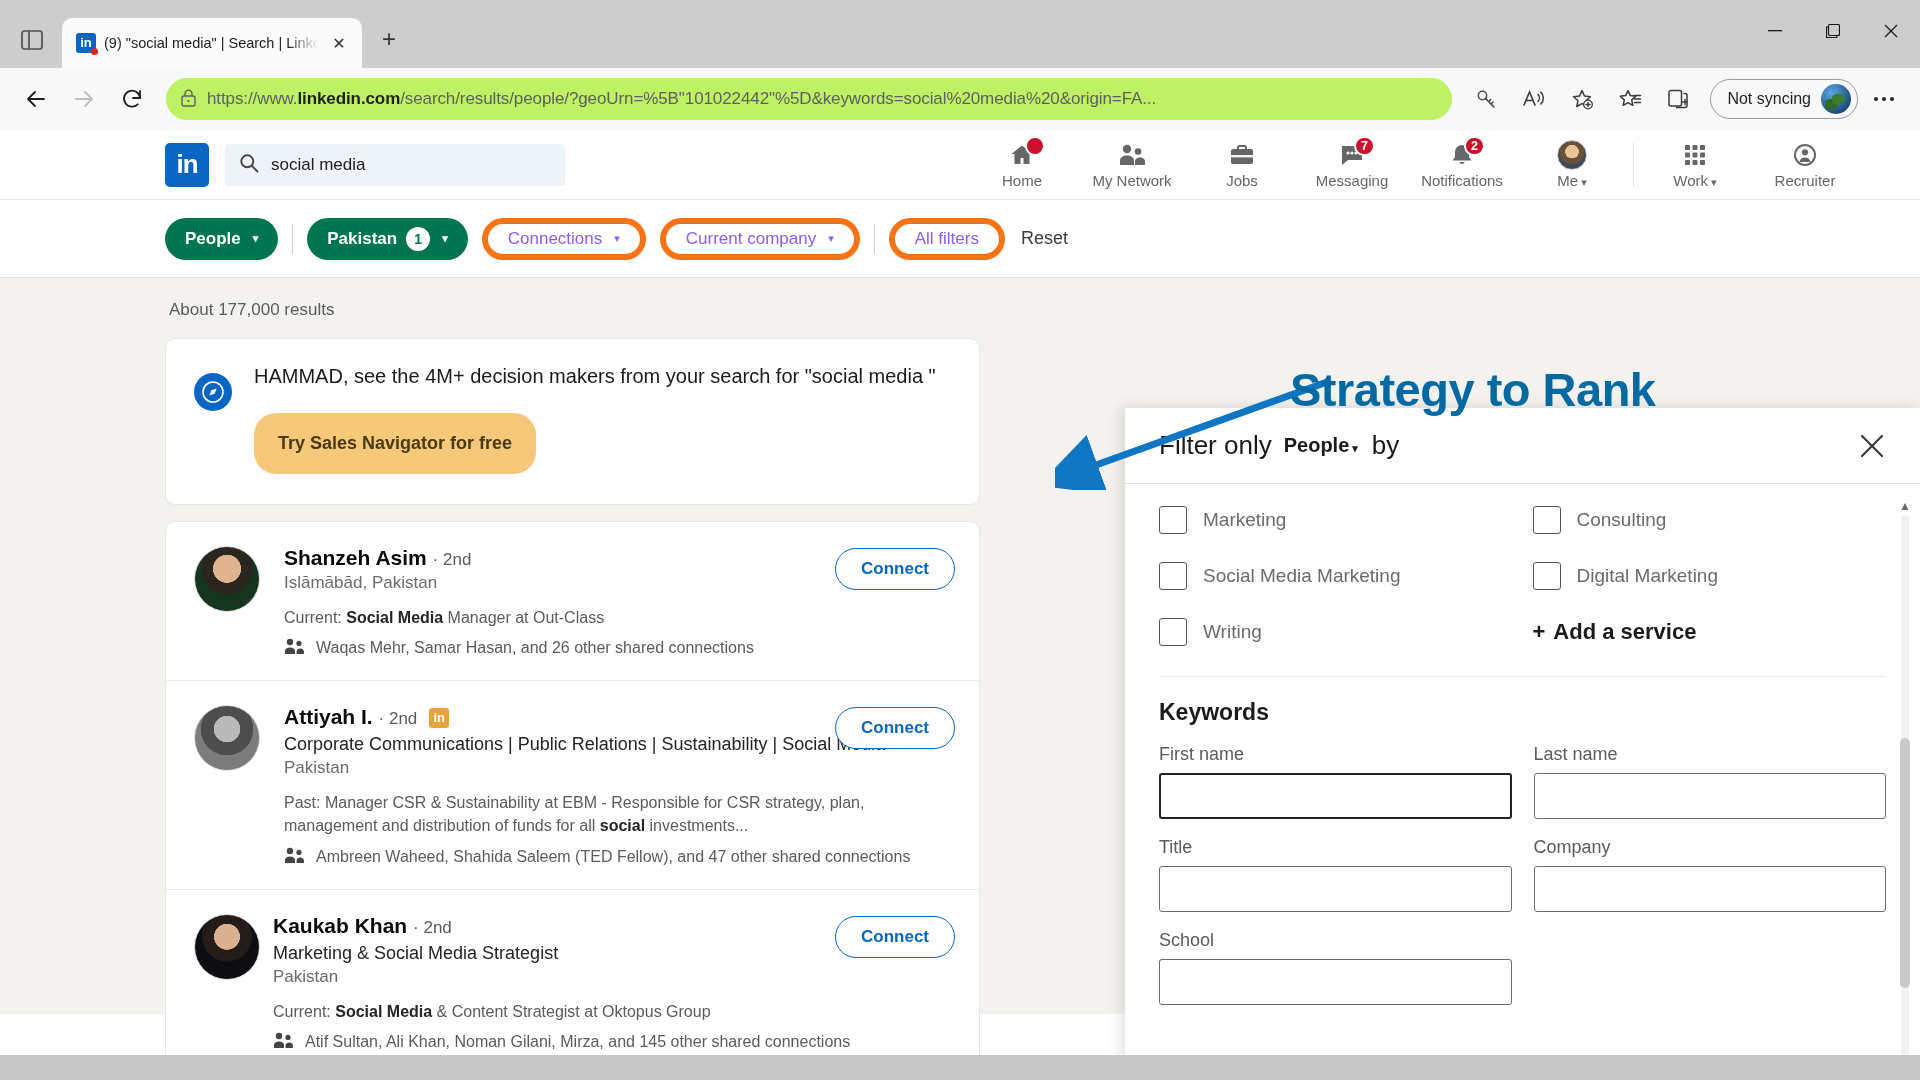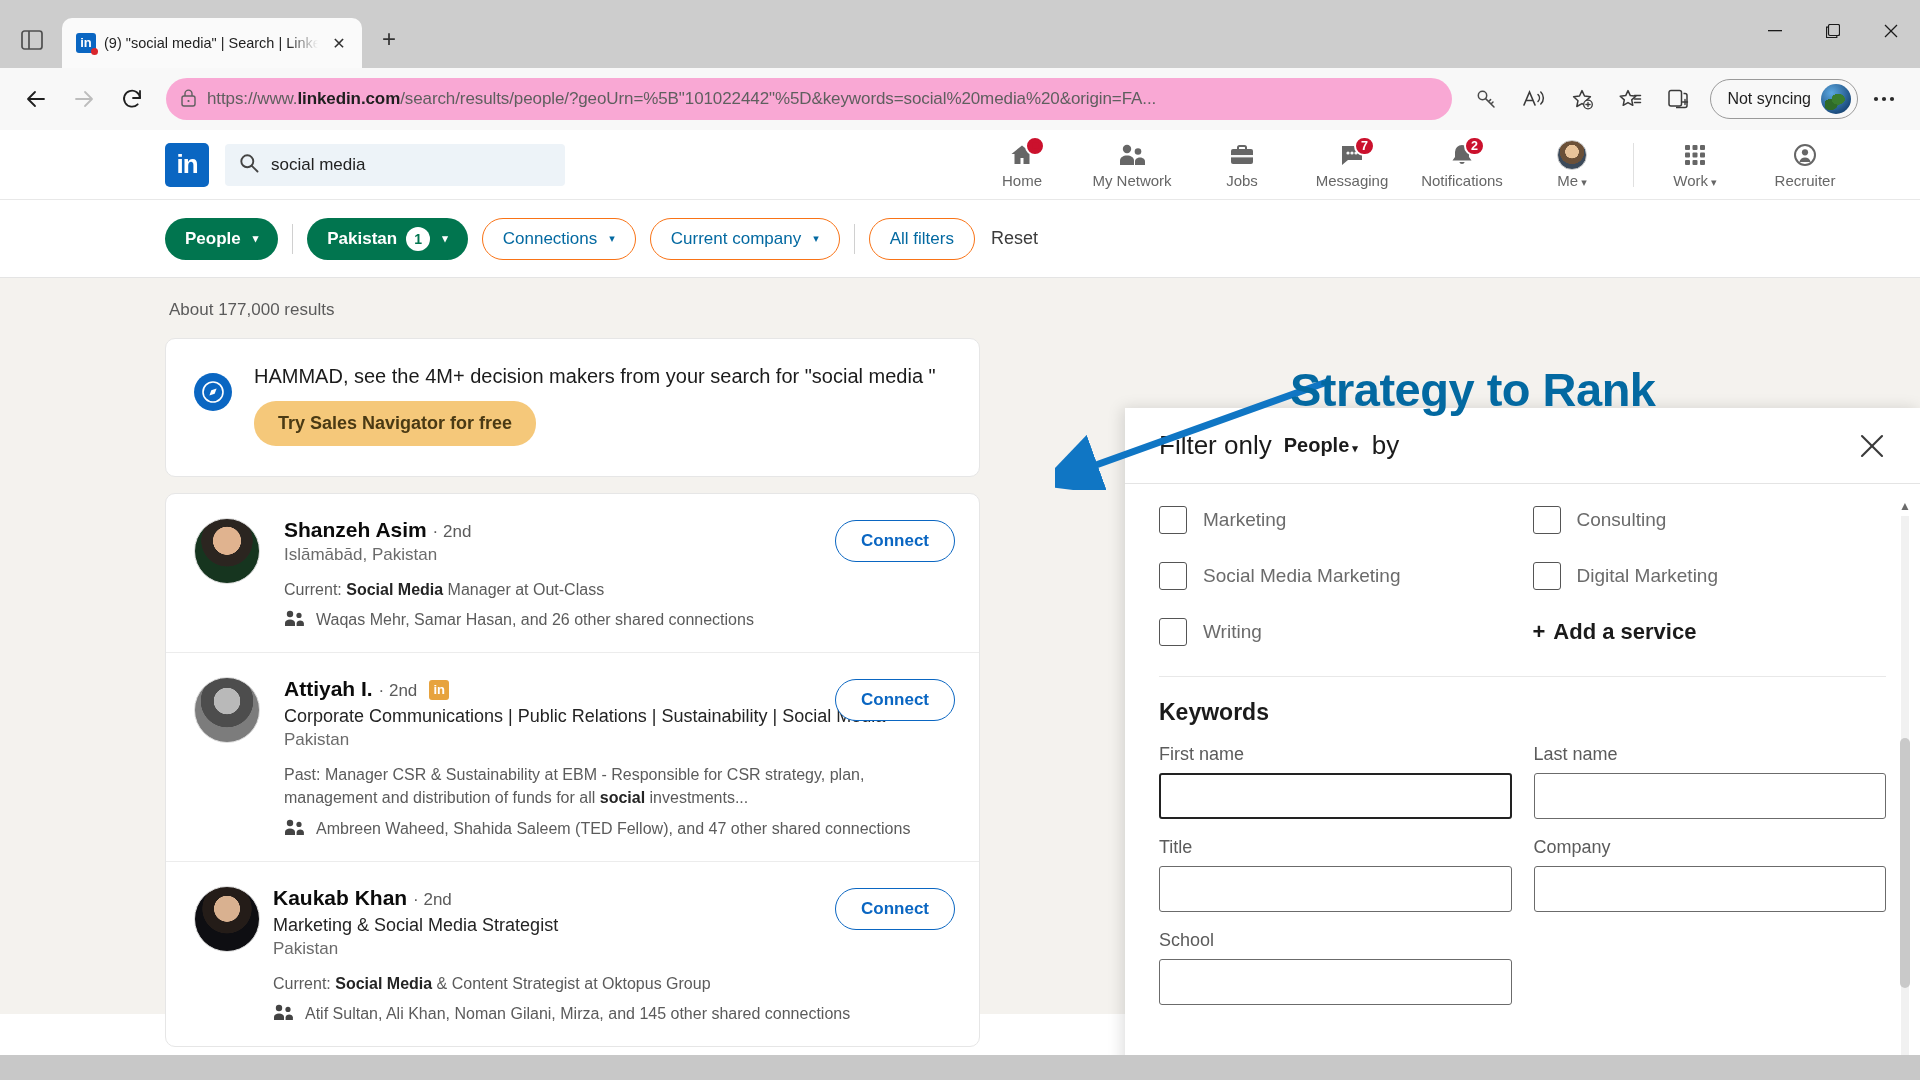--- a/index.html
+++ b/index.html
@@ -58,21 +58,21 @@
   .toolbar {
     height: 62px; background:#f8f8f8; display:flex; align-items:center;
     padding: 0 14px; gap: 4px;
   }
   .tbtn{
     width:44px;height:44px;border-radius:6px; display:flex;align-items:center;justify-content:center;
     cursor:pointer; color:#333; flex:0 0 auto;
   }
   .tbtn.disabled{ color:#bbb; }
   .omnibox{
-    flex:1 1 auto; height:42px; background:#f9a8d4; border-radius:21px;
+    flex:1 1 auto; height:42px; background:#bef264; border-radius:21px;
     display:flex; align-items:center; padding: 0 14px; gap:10px; margin:0 8px;
     min-width:0; cursor:text;
   }
   .omnibox .url {
     font-size:17px; color:#5f5f5f; white-space:nowrap; overflow:hidden;
     flex:1 1 auto; letter-spacing:-.1px;
   }
   .omnibox .url b{ color:#1f1f1f; font-weight:600; }
   .sync-pill{
     height:40px; border:1px solid #9a9a9a; border-radius:20px; display:flex;
@@ -139,44 +139,44 @@
   
   .li-filterbar{
     height: 78px; background:#fff; border-bottom:1px solid #e4e4e4;
     display:flex; align-items:center; gap:14px; padding-left: 165px; position:relative; z-index:3;
   }
   .pill{
     height:42px; border-radius:21px; display:flex; align-items:center; gap:9px;
     padding:0 20px; font-size:17px; cursor:pointer; white-space:nowrap;
   }
   .pill.green{ background:#01754f; color:#fff; font-weight:600; }
-  .pill.outline{ border:1px solid #f97316; color:#0369a1; background:#fff;}
+  .pill.outline{ border:6px solid #f97316; color:#8b5cf6; background:#fff;}
   .pill .cnt{
     background:#fff; color:#01754f; border-radius:50%; width:24px;height:24px;
     display:flex;align-items:center;justify-content:center; font-size:14px; font-weight:700;
   }
   .vdiv{ width:1px; height:30px; background:#d0d0d0; }
   .plainlink{ font-size:18px; color:#3c3c3c; cursor:pointer; margin-left:2px;}
 
   
   .li-body{ background:#f4f2ee; height: 736px; position:relative; }
   .results-col{ width: 1145px; padding: 0 165px; }
   .res-count{ font-size:17px; color:#5b5b5b; padding: 22px 0 18px 4px; }
   .card{ background:#fff; border-radius:10px; border:1px solid #e6e6e6; }
 
   .promo{ padding: 26px 28px 30px 28px; display:flex; gap:22px; align-items:flex-start;}
   .promo-ico{
     width:38px;height:38px;border-radius:50%;background:#0a66c2; flex:0 0 auto;
     display:flex;align-items:center;justify-content:center; margin-top:8px;
   }
   .promo-txt{ font-size:20px; color:#1b1b1b; }
   .promo-btn{
-    margin-top:13px; display:inline-flex; align-items:center;
+    margin-top:25px; display:inline-flex; align-items:center;
     background:#f5c87a; color:#4a3a14; font-weight:700; font-size:18px;
-    border-radius:22px; padding:12px 24px; cursor:pointer; border:none;
+    border-radius:22px; padding:20px 24px; cursor:pointer; border:none;
     font-family:"Liberation Sans",sans-serif;
   }
 
   .res-list{ margin-top: 16px; }
   .res-item{
     display:flex; gap:24px; padding: 24px 28px 22px 28px; border-bottom:1px solid #ececec;
     position:relative;
   }
   .res-item:last-child{ border-bottom:none;gap:13px; }
   .pfp{ width:66px;height:66px;border-radius:50%; flex:0 0 auto; border:1px solid #ddd; }

